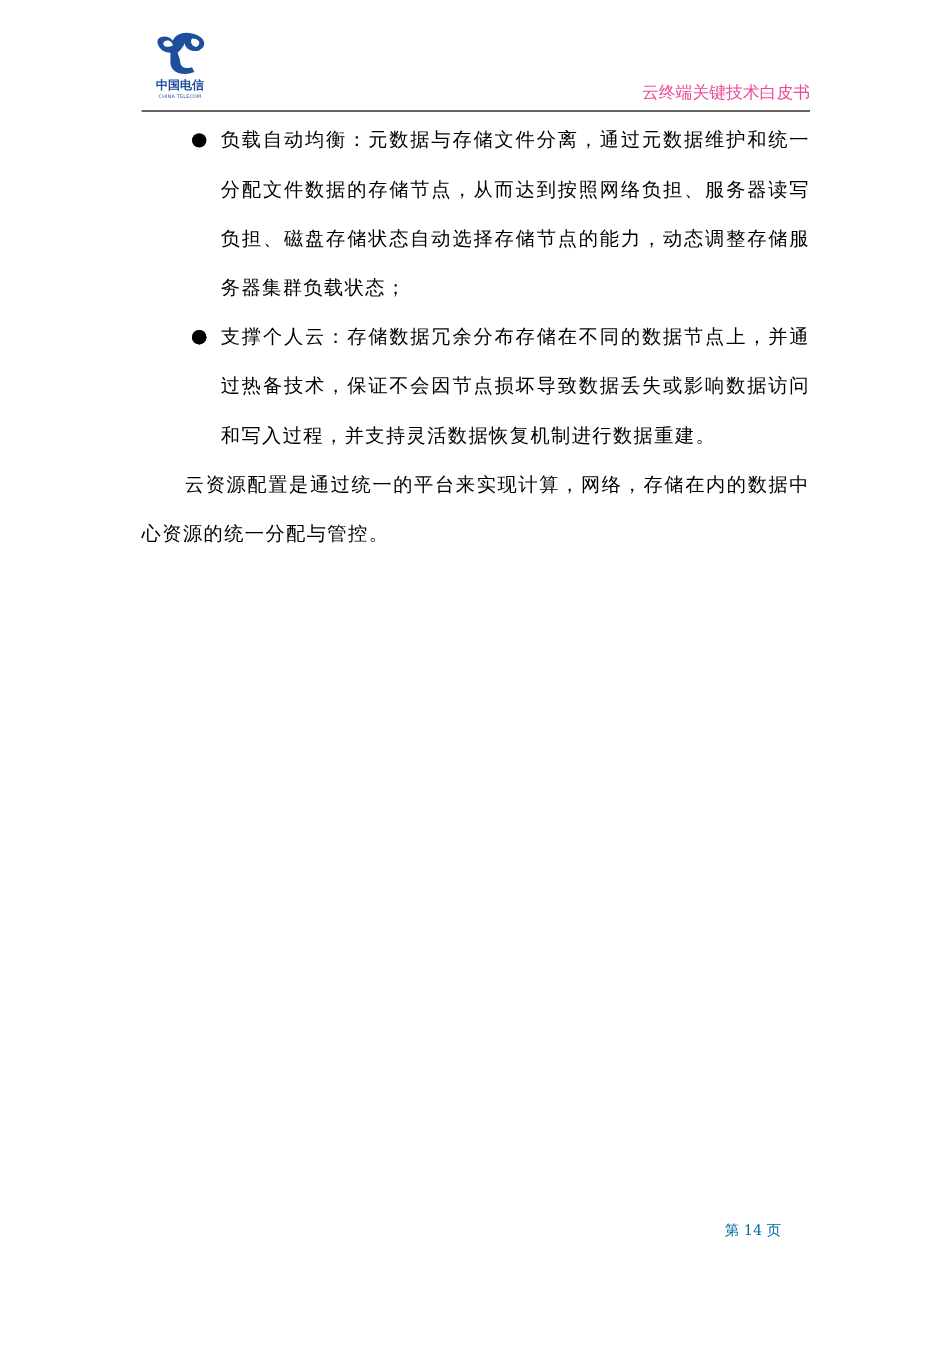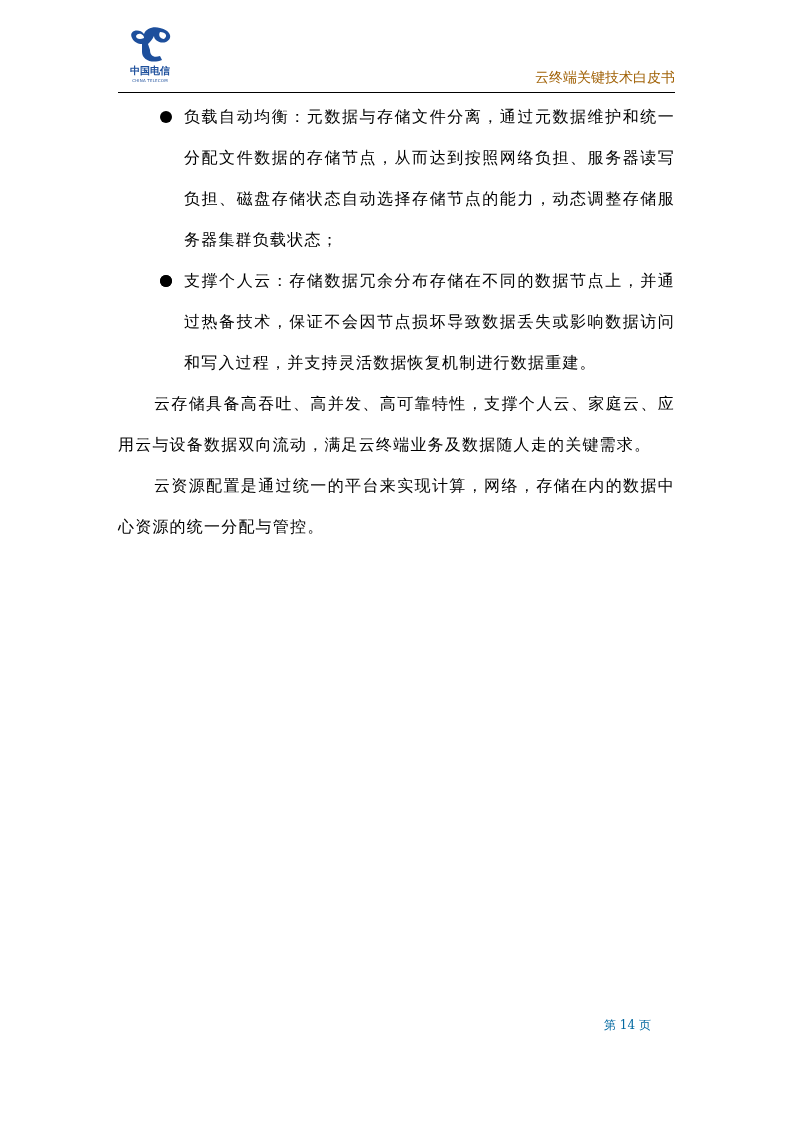--- a/index.html
+++ b/index.html
@@ -46,21 +46,21 @@
       font-size: 4px;
       color: #1d4f9c;
       white-space: nowrap;
       letter-spacing: 0.2px;
     }
     .header-title {
       position: absolute;
       right: 118px;
       top: 69px;
       font-size: 14px;
-      color: #a16207;
+      color: #ec4899;
       white-space: nowrap;
     }
     .header-rule {
       position: absolute;
       left: 118px;
       top: 92px;
       width: 557px;
       height: 0;
       border-top: 1.3px solid #000;
     }
@@ -142,23 +142,20 @@
 
   <div class="bullet-item">
     <span class="bullet-dot"></span>
   </div>
 
   <div class="bullet-item">
     <span class="bullet-dot"></span>
     <p class="para-text">支撑个人云：存储数据冗余分布存储在不同的数据节点上，并通过热备技术，保证不会因节点损坏导致数据丢失或影响数据访问和写入过程，并支持灵活数据恢复机制进行数据重建。</p>
   </div>
 
-  <div class="para">
-    <p class="para-text">云存储具备高吞吐、高并发、高可靠特性，支撑个人云、家庭云、应用云与设备数据双向流动，满足云终端业务及数据随人走的关键需求。</p>
-  </div>
 
 
   <div class="para">
     <p class="para-text">云资源配置是通过统一的平台来实现计算，网络，存储在内的数据中心资源的统一分配与管控。</p>
   </div>
 
 </div>
 
 <div class="footer-page">第 14 页</div>
 

